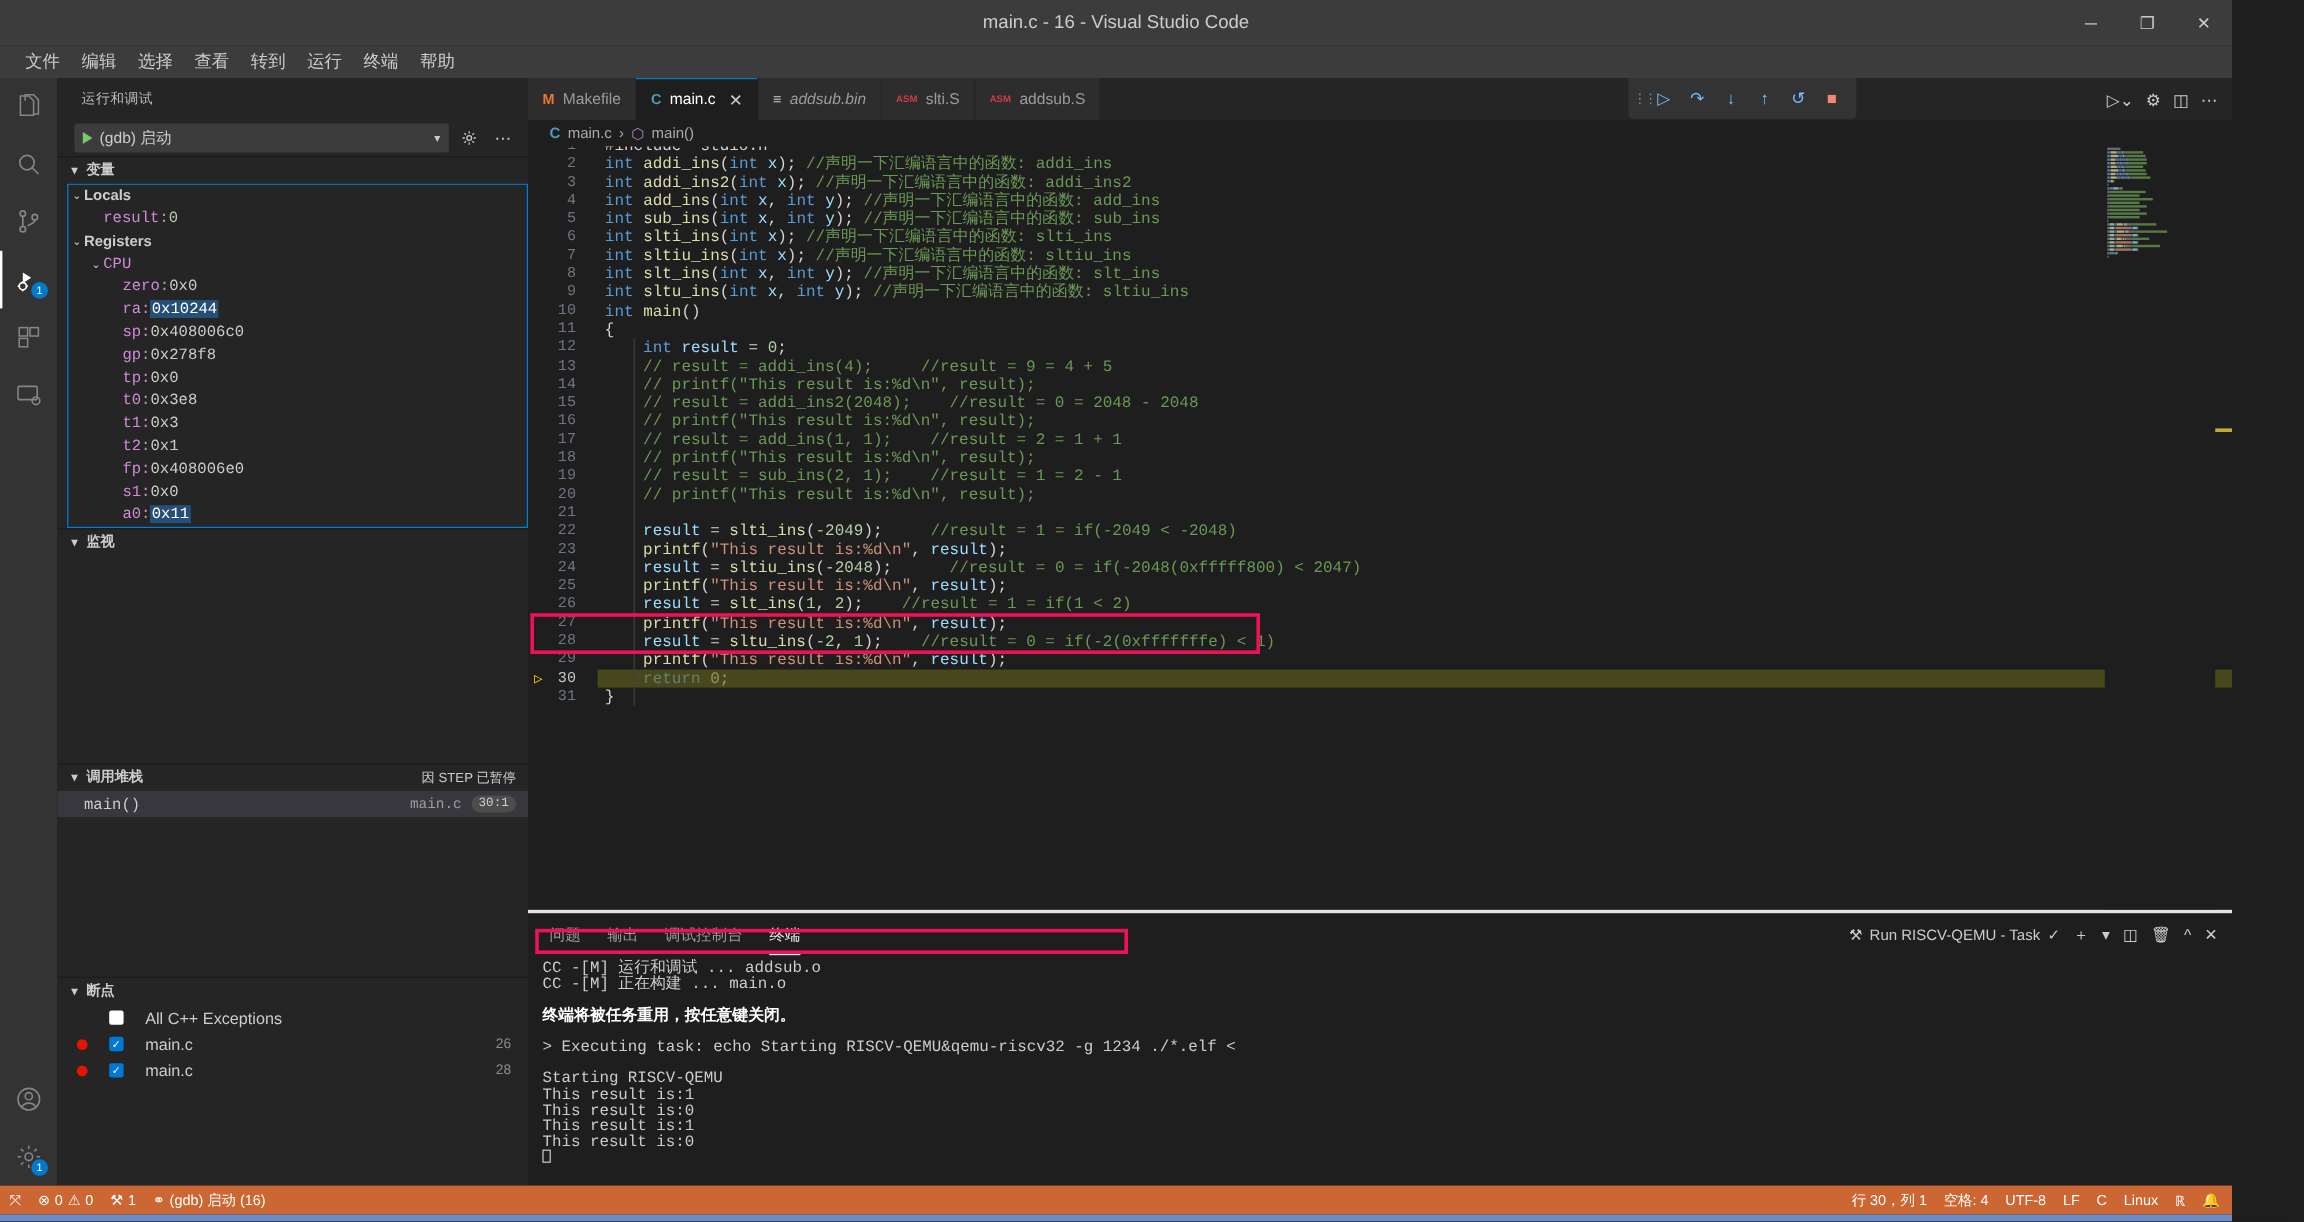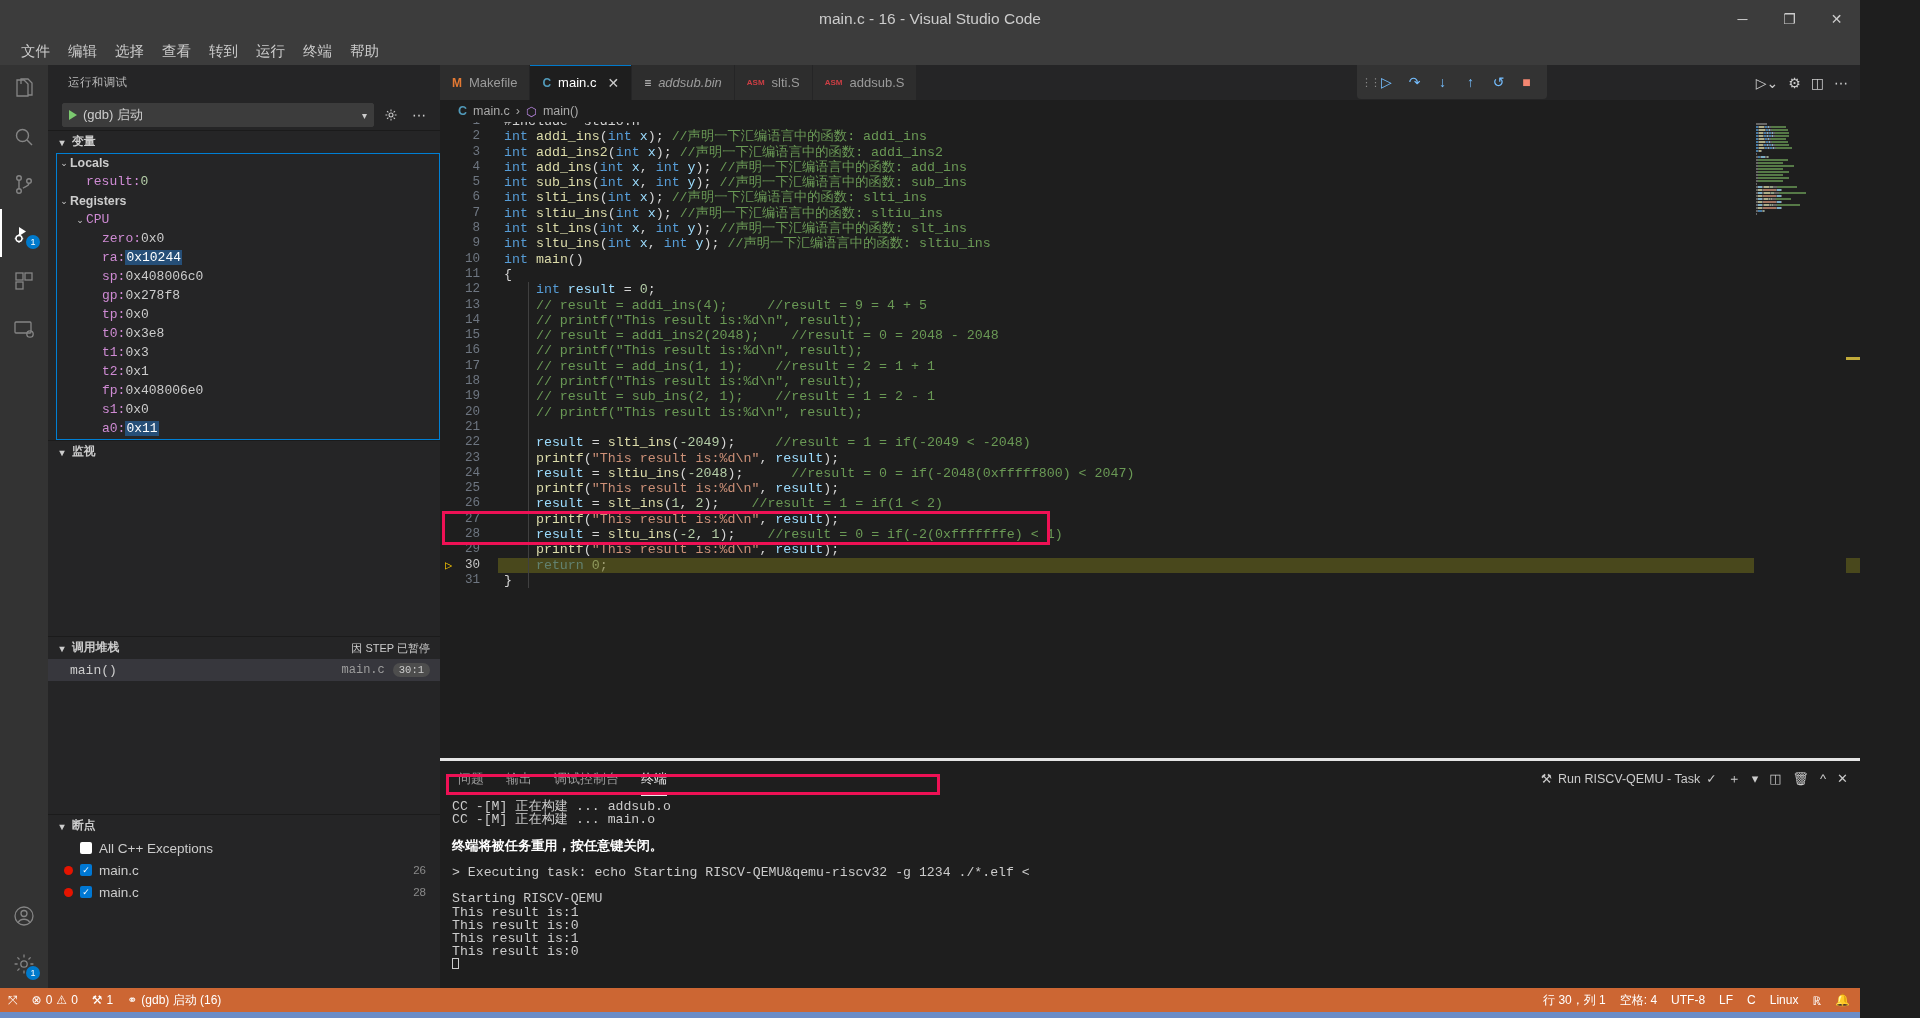--- a/index.html
+++ b/index.html
@@ -90,21 +90,21 @@
     position: absolute; left: 8px; right: 0; top: 0; bottom: 0;
     border: 1px solid #007fd4; pointer-events: none;
   }
 
   .callstack-row { height: 22px; display: flex; align-items: center; background: #37373d;
     font-family: "Liberation Mono", monospace; font-size: 13px; padding-left: 22px; }
   .callstack-row .right { margin-left: auto; display: flex; align-items: center; gap: 8px;
     padding-right: 10px; color: #9d9d9d; font-size: 12px; }
   .pill { background: #4d4d4d; color: #cccccc; border-radius: 9px; padding: 1px 6px; font-size: 10.5px; }
 
-  .bprow { height: 22px; display: flex; align-items: center; gap: 7px; padding-left: 16px;
+  .bprow { height: 22px; display: flex; align-items: center; gap: 18px; padding-left: 16px;
     font-size: 13.5px; color: #cccccc; }
   .bpdot { width: 9px; height: 9px; border-radius: 50%; background: #e51400; flex: 0 0 9px; }
   .bpdot.hidden { background: transparent; }
   .cb { width: 12px; height: 12px; background: #0078d4; border-radius: 2px;
     display: flex; align-items: center; justify-content: center; color: #fff; font-size: 9px;
     flex: 0 0 12px; }
   .cb.empty { background: #ffffff; }
   .bprow .ln { margin-left: auto; margin-right: 14px; color: #8a8a8a; font-size: 11.5px; }
 
   
@@ -799,21 +799,21 @@
             </span>
             <span>＋</span>
             <span>▾</span>
             <span>◫</span>
             <span>🗑</span>
             <span>^</span>
             <span>✕</span>
           </div>
         </div>
         <div class="termbody" id="termbody">
-            <div class="tline">CC -[M] 正在构建 ... addsub.o</div>
+            <div class="tline">CC -[M] 运行和调试 ... addsub.o</div>
             <div class="tline">CC -[M] 正在构建 ... main.o</div>
             <div class="tline"></div>
             <div class="tline b">终端将被任务重用，按任意键关闭。</div>
             <div class="tline"></div>
             <div class="tline">&gt; Executing task: echo Starting RISCV-QEMU&amp;qemu-riscv32 -g 1234 ./*.elf &lt;</div>
             <div class="tline"></div>
             <div class="tline">Starting RISCV-QEMU</div>
             <div class="tline">This result is:1</div>
             <div class="tline">This result is:0</div>
             <div class="tline">This result is:1</div>

